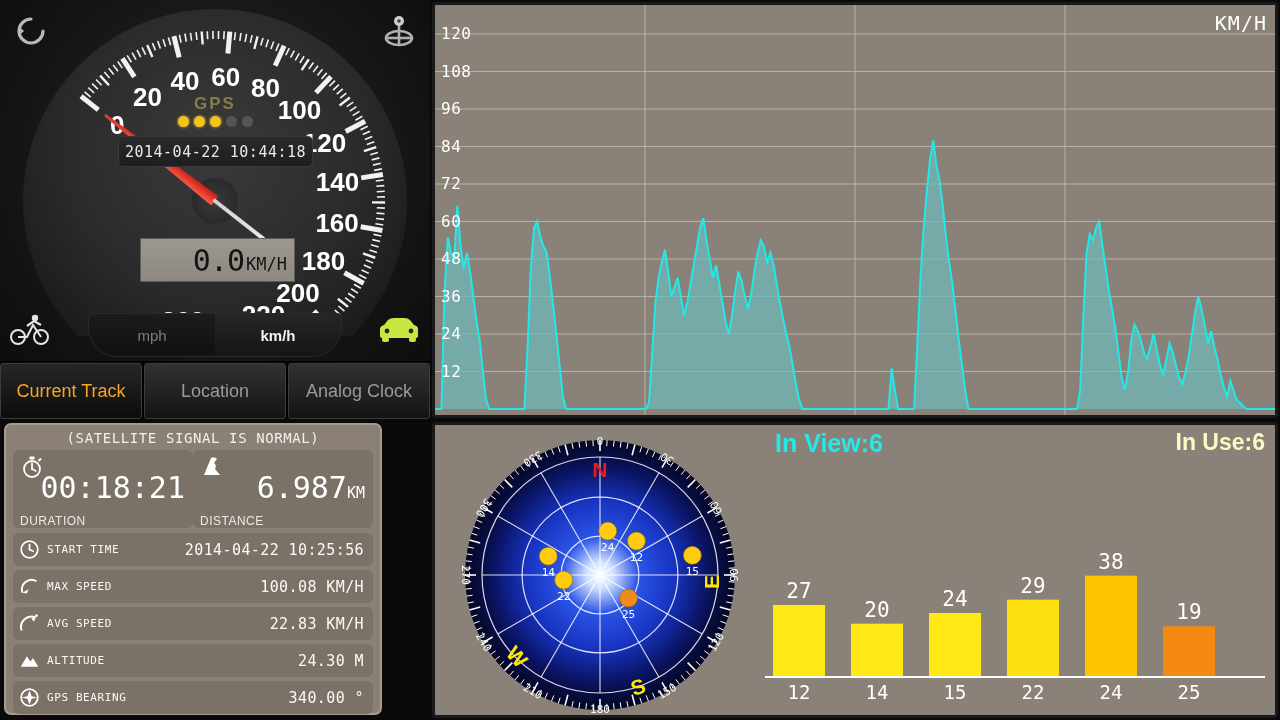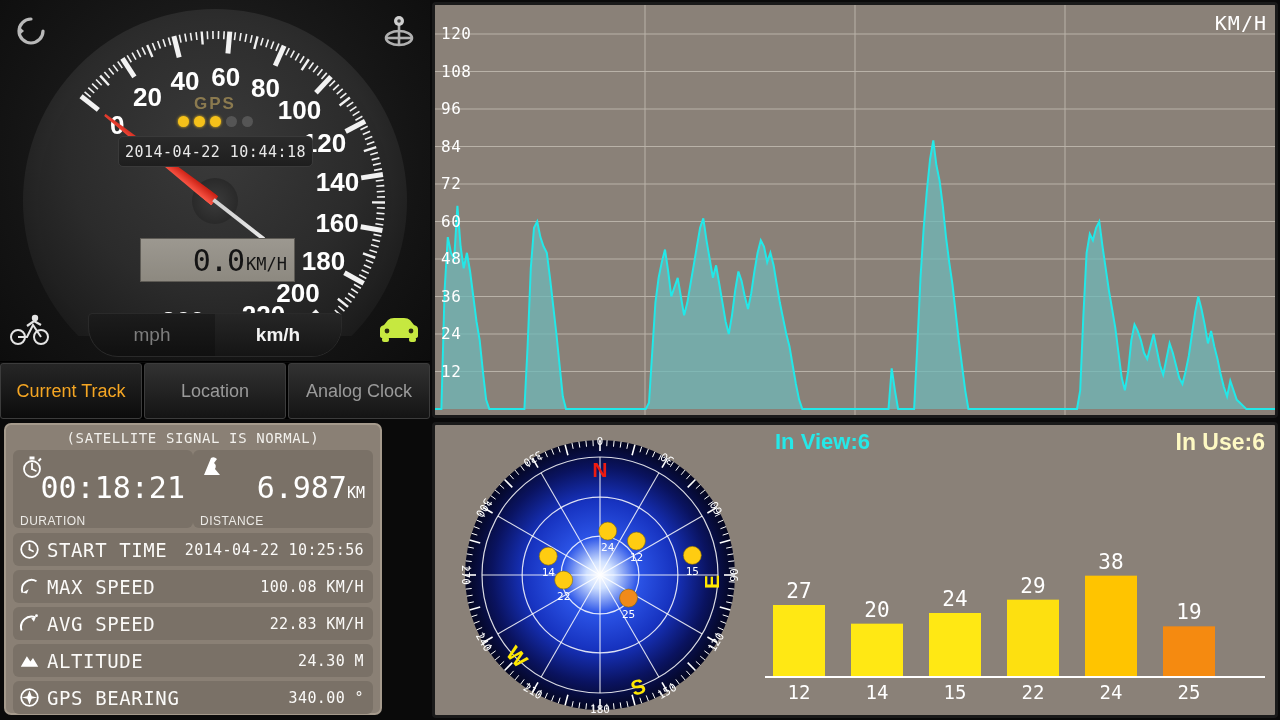--- a/index.html
+++ b/index.html
@@ -52,21 +52,21 @@
     background:linear-gradient(#ff5a4a,#c61c10);
     clip-path:polygon(0 0,100% 40%,100% 60%,0 100%); border-radius:2px; }
   #needle .tail { position:absolute; left:-62px; top:-2px; width:64px; height:4px;
     background:linear-gradient(90deg,#e9e9e9,#cfcfcf); }
 
   
   #unit-bar { position:absolute; left:88px; bottom:4px; width:254px; height:44px;
     background:linear-gradient(#1c1c1c,#101010); border-radius:4px 4px 30px 30px;
     border:1px solid #2a2a2a; display:flex; z-index:7; overflow:hidden; }
   .unit-cell { flex:1; display:flex; align-items:center; justify-content:center;
-    font-size:19px; }
+    font-size:15px; }
   #unit-mph { color:#7d7d7d; }
   #unit-kmh { color:#f2f2f2; font-weight:bold;
     background:linear-gradient(#262626,#151515); }
 
   
   #tab-bar { position:absolute; left:0; top:363px; width:430px; height:56px;
     display:flex; gap:2px; background:#000;border-radius:8px; }
   .tab { flex:1; display:flex; align-items:center; justify-content:center;
     font-size:18px; color:#9a9a9a; background:linear-gradient(#323232,#141414);
     border:1px solid #3c3c3c; border-radius:3px; }
@@ -83,38 +83,38 @@
     position:relative; padding:5px 7px; }
   .big-icon { position:absolute; left:7px; top:5px; width:24px; height:24px; }
   .big-val { position:absolute; right:8px; top:20px; font-size:30px;
     font-family:"DejaVu Sans Mono", monospace; letter-spacing:0px; color:#fff; }
   .big-unit { font-size:15px; }
   .big-cap { position:absolute; left:7px; bottom:0; font-size:12px;
     font-family:Liberation Sans, sans-serif; letter-spacing:0.5px; color:#eceae6; }
   .srow { height:33px; background:#7a7167; border-radius:6px; margin-bottom:4px;
     display:flex; align-items:center; padding:0 9px 0 6px; }
   .srow-icon { width:21px; height:21px; margin-right:7px; flex:0 0 21px; }
-  .srow-label { font-size:19px; font-family:"DejaVu Sans Mono", monospace;
+  .srow-label { font-size:11px; font-family:"DejaVu Sans Mono", monospace;
     letter-spacing:0.6px; color:#fbfaf8; }
   .srow-val { margin-left:auto; font-size:15px;
     font-family:"DejaVu Sans Mono", monospace; letter-spacing:0.4px; color:#fbfaf8; }
 
   
   #chart-panel { position:absolute; left:432px; top:2px; width:846px; height:416px;
     background:#8a8178; border:3px solid #1a1a1a; border-radius:4px; overflow:hidden; }
   #chart-svg { position:absolute; left:0; top:0; }
   .ytick { position:absolute; left:6px; color:#ffffff; font-size:16px;
     font-family:"DejaVu Sans Mono", monospace; letter-spacing:0.5px; }
   #chart-unit { position:absolute; right:8px; top:6px; color:#fff; font-size:20px;
     font-family:"DejaVu Sans Mono", monospace; letter-spacing:1px; }
 
   
   #sat-panel { position:absolute; left:432px; top:422px; width:846px; height:296px;
     background:#8a8178; border:3px solid #1a1a1a; border-radius:4px; overflow:hidden; }
-  #in-view { position:absolute; left:340px; top:4px; color:#25e8e8; font-size:22px;
+  #in-view { position:absolute; left:340px; top:4px; color:#25e8e8; font-size:25px;
     font-weight:bold; }
   #in-use { position:absolute; right:10px; top:4px; color:#fef9c3; font-size:23px;
     font-weight:bold; }
   #radar { position:absolute; left:20px; top:8px; width:290px; height:284px; }
   #bars { position:absolute; left:330px; top:120px; width:500px; height:170px; }
 </style>
 </head>
 <body>
 
 <div id="app">

